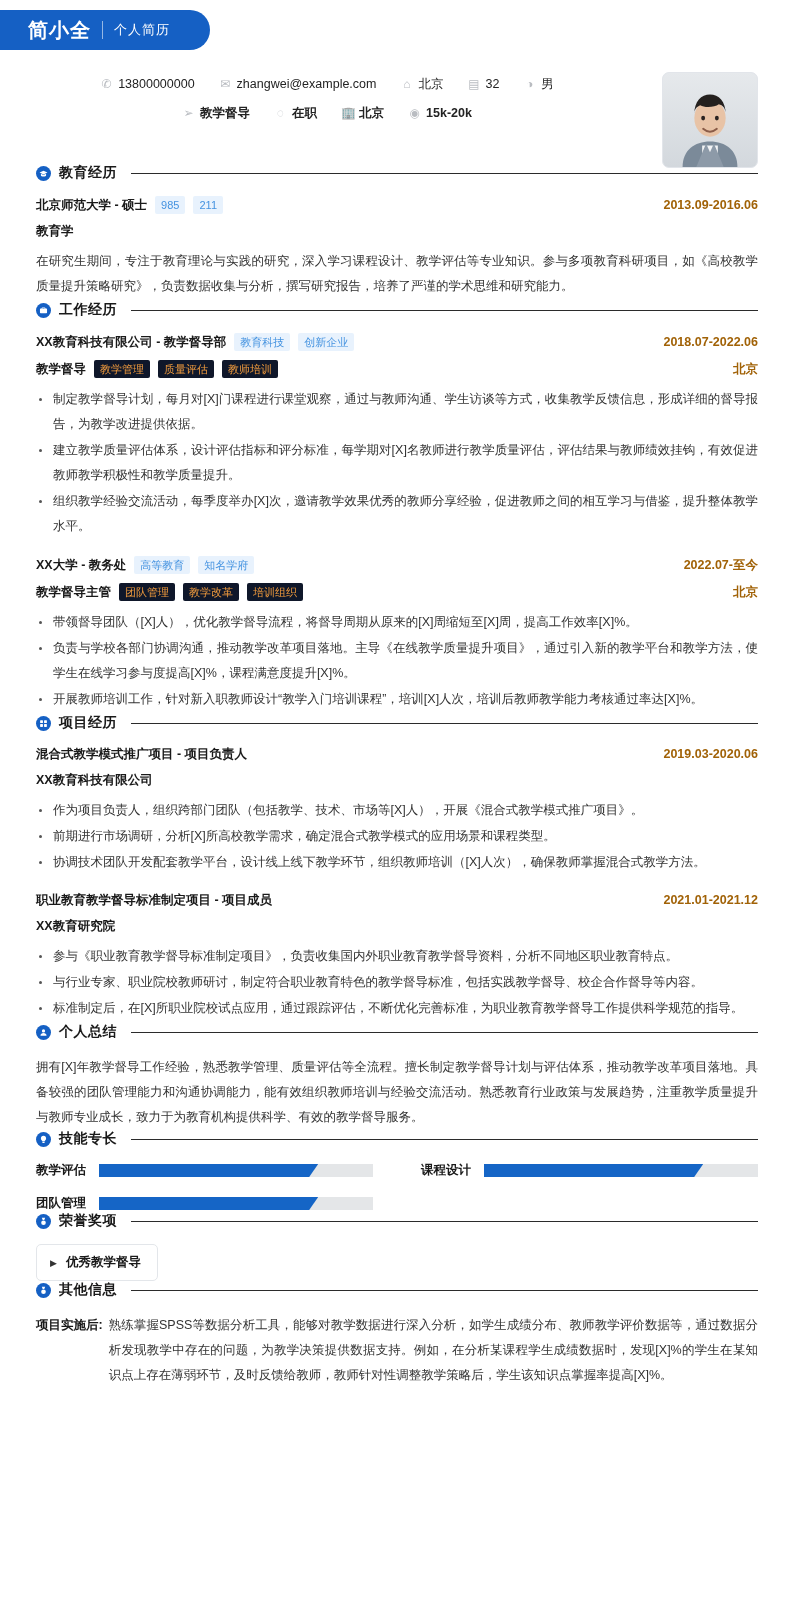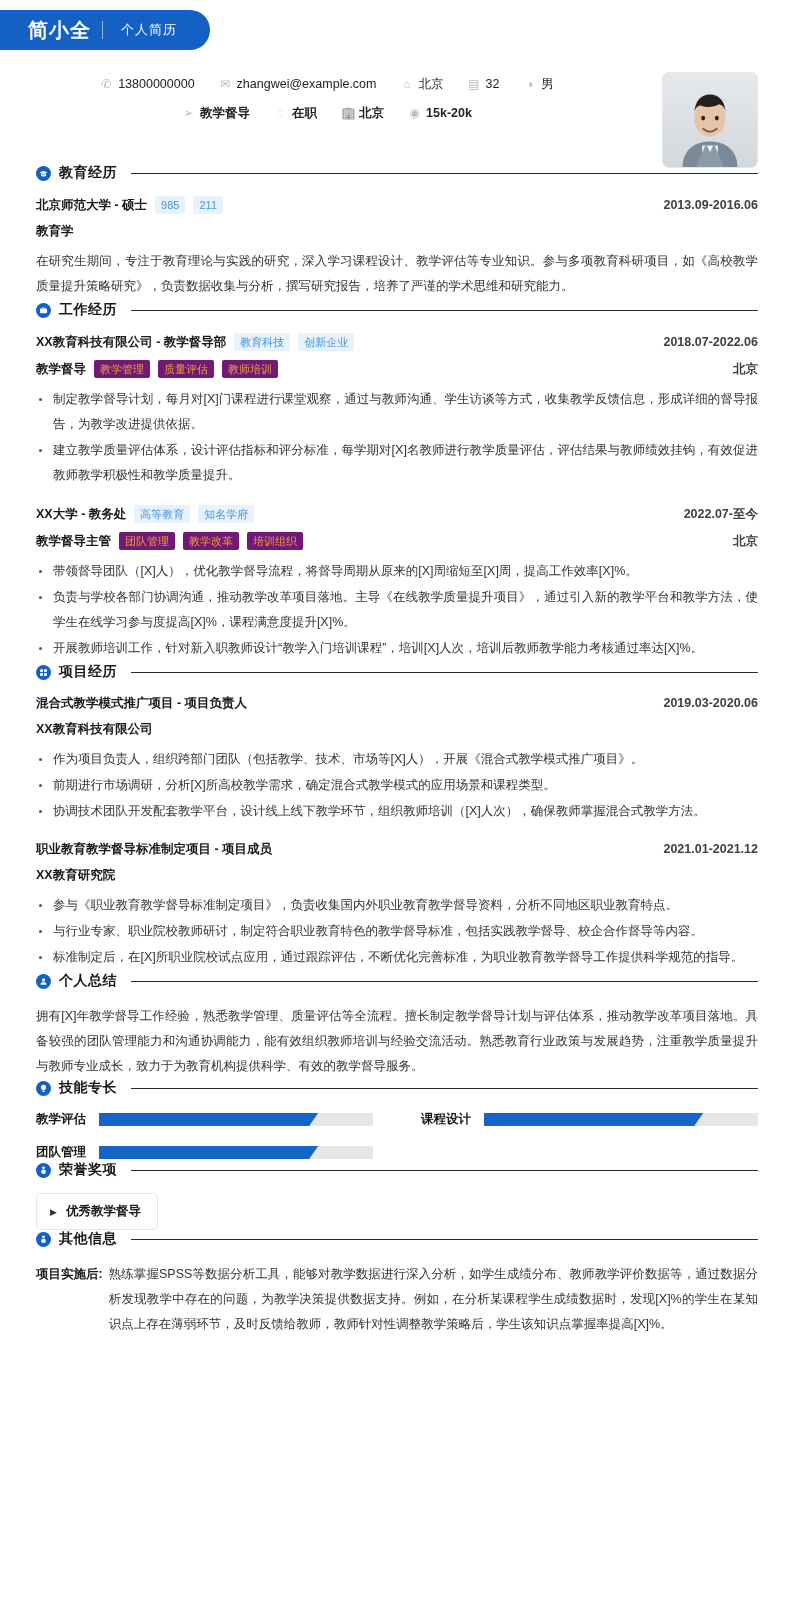--- a/index.html
+++ b/index.html
@@ -17,21 +17,21 @@
   .banner {
     position: absolute; top: 10px; left: 0;
     height: 40px; min-width: 210px;
     background: #1560c4;
     border-top-right-radius: 22px; border-bottom-right-radius: 22px;
     display: flex; align-items: center; gap: 11px;
     padding: 0 26px 0 28px; color: #fff;
   }
   .banner-name { font-size: 20px; font-weight: bold; letter-spacing: 1px; }
   .banner-sep { width: 1px; height: 18px; background: rgba(255,255,255,.55); }
-  .banner-sub { font-size: 13px; letter-spacing: 1px; margin-left: 7px; }
+  .banner-sub { font-size: 13px; letter-spacing: 1px; }
 
   
   .contact-block { position: relative; padding: 16px 0 12px 0; min-height: 106px; }
   .contact-lines { padding-right: 140px; }
   .contact-row {
     display: flex; justify-content: center; align-items: center;
     flex-wrap: wrap; gap: 4px 0; font-size: 12.5px; color: #2a2a2a;
     line-height: 20px;
   }
   .contact-row.row2 { margin-top: 9px; }
@@ -62,26 +62,26 @@
 
   
   .entry { margin-bottom: 17px; }
   .entry:last-child { margin-bottom: 2px; }
   .entry-row {
     display: flex; align-items: baseline; justify-content: space-between;
     gap: 12px; margin-bottom: 9px;
   }
   .entry-left { display: flex; align-items: center; flex-wrap: wrap; gap: 8px; min-width:0; }
   .entry-title { font-size: 12.5px; font-weight: bold; color: #1a1a1a; text-align: right; }
-  .entry-right { font-size: 12.5px; font-weight: bold; color: #404040; white-space: nowrap; }
+  .entry-right { font-size: 12.5px; font-weight: bold; color: #a16207; white-space: nowrap; }
   .entry-sub { font-size: 12.5px; font-weight: bold; color: #1a1a1a; }
 
   .tag { font-size: 11px; padding: 2px 6px; border-radius: 2px; line-height: 14px; white-space: nowrap; }
   .tag.blue { background: #e8f2fd; color: #4593e0; }
-  .tag.orange { background: #701a75; color: #ef9a3d; }
+  .tag.orange { background: #0f172a; color: #ef9a3d; }
 
   .desc { font-size: 12.5px; line-height: 25px; color: #333; text-align: justify; }
 
   ul.bullets { list-style: none; }
   ul.bullets li {
     position: relative; padding-left: 17px; font-size: 12.5px;
     line-height: 25px; color: #333; margin-bottom: 1px; text-align: justify;
   }
   ul.bullets li::before {
     content: ""; position: absolute; left: 3px; top: 11px;
@@ -239,20 +239,21 @@
               <span class="entry-sub">教学督导</span>
               <span class="tag orange">教学管理</span>
               <span class="tag orange">质量评估</span>
               <span class="tag orange">教师培训</span>
             </div>
             <span class="entry-right">北京</span>
           </div>
           <ul class="bullets">
             <li>制定教学督导计划，每月对[X]门课程进行课堂观察，通过与教师沟通、学生访谈等方式，收集教学反馈信息，形成详细的督导报告，为教学改进提供依据。</li>
             <li>建立教学质量评估体系，设计评估指标和评分标准，每学期对[X]名教师进行教学质量评估，评估结果与教师绩效挂钩，有效促进教师教学积极性和教学质量提升。</li>
+            <li>组织教学经验交流活动，每季度举办[X]次，邀请教学效果优秀的教师分享经验，促进教师之间的相互学习与借鉴，提升整体教学水平。</li>
           </ul>
         </div>
         <div class="entry">
           <div class="entry-row">
             <div class="entry-left">
               <span class="entry-title">XX大学 - 教务处</span>
               <span class="tag blue">高等教育</span>
               <span class="tag blue">知名学府</span>
             </div>
             <span class="entry-right">2022.07-至今</span>

